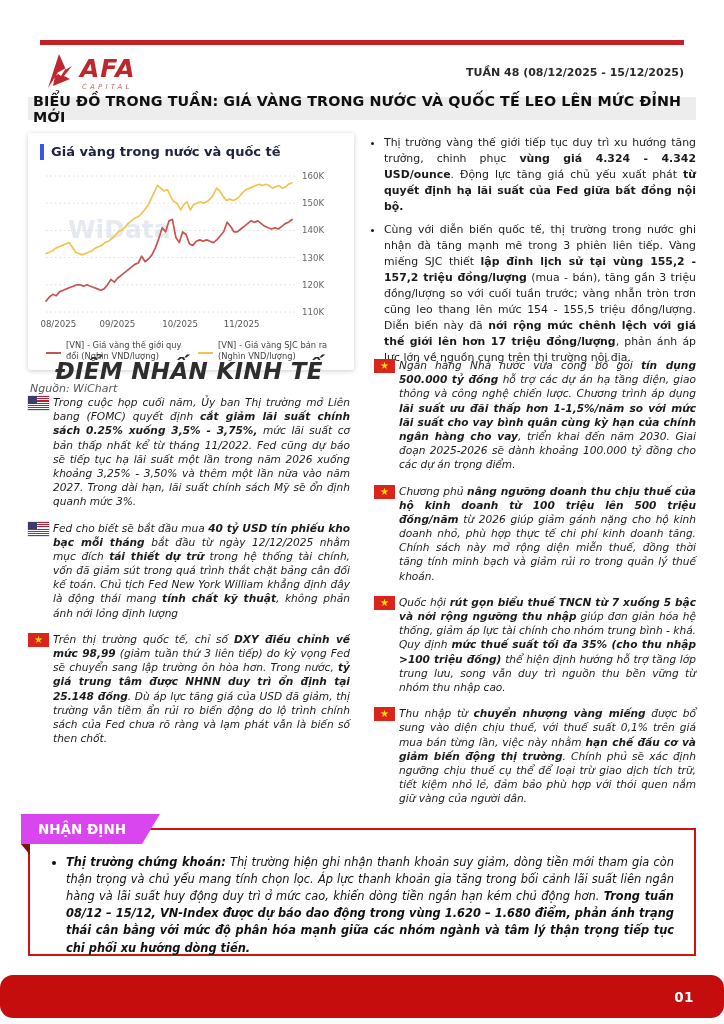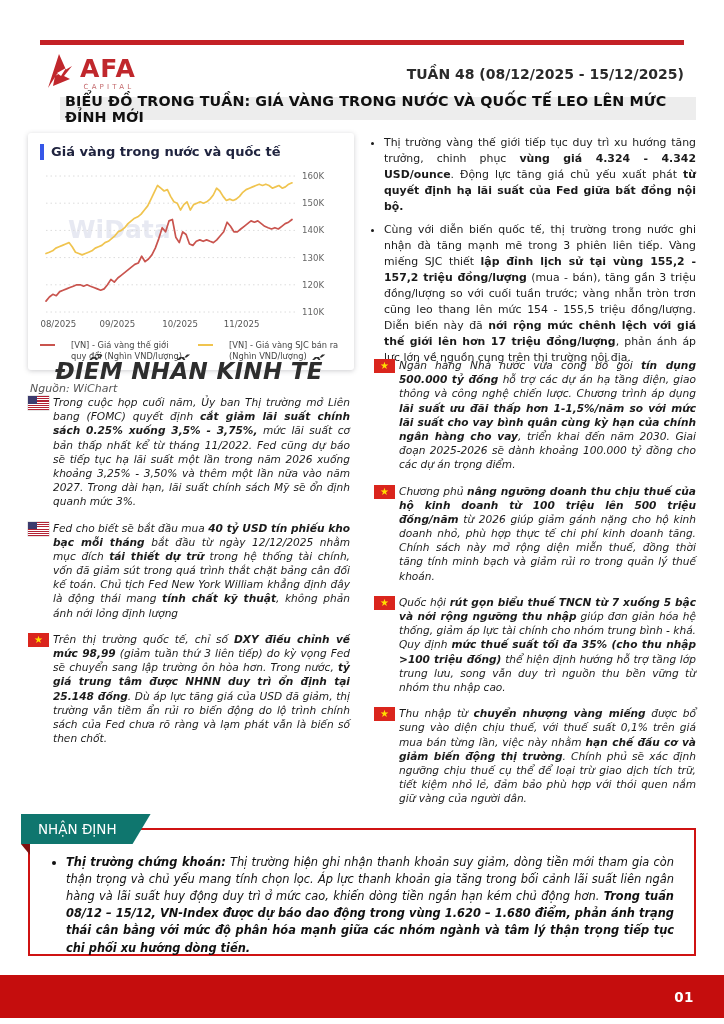--- a/index.html
+++ b/index.html
@@ -5,63 +5,63 @@
   * { margin:0; padding:0; box-sizing:border-box; }
   html,body { background:#fff; }
   .page {
     position:relative; width:724px; height:1024px; background:#fff;
     font-family:"DejaVu Sans","Liberation Sans",sans-serif; color:#1c1c1c; overflow:hidden;
   }
   .top-rule { position:absolute; left:40px; right:40px; top:40px; height:5px; background:#c42126; }
   .header { position:absolute; top:52px; left:44px; right:40px; display:flex; justify-content:space-between; align-items:flex-start; }
   .logo { display:flex; align-items:flex-start; gap:2px; }
   .logo-mark { width:34px; height:38px; }
-  .logo-txt { display:flex; flex-direction:column; align-items:center; }
+  .logo-txt { display:flex; flex-direction:column; align-items:flex-start;font-style:italic; }
   .logo-name { font-size:25px; font-weight:bold; color:#c0272c; letter-spacing:1px; line-height:1; margin-top:4px; }
   .logo-sub { font-size:7px; letter-spacing:3.2px; color:#c4696c; margin-top:2px; margin-left:2px; }
-  .week-label { font-size:14px; font-weight:600; color:#2a2a2a; margin-top:14px; }
+  .week-label { font-size:11px; font-weight:600; color:#2a2a2a; margin-top:14px; }
   .banner { position:absolute; top:97px; left:28px; right:28px; height:23px; background:#ededed;
-    display:flex; align-items:center; padding-left:5px;margin-left:32px; }
+    display:flex; align-items:center; padding-left:5px; }
   .banner-title { font-size:14.3px; font-weight:bold; color:#101010; letter-spacing:.1px; }
   .chart-section { position:absolute; top:133px; left:28px; right:28px; display:flex; gap:14px; }
   .chart-col { width:326px; flex:0 0 326px; }
   .chart-card { background:#fff; border-radius:3px; box-shadow:0 1px 5px rgba(80,80,90,.28); padding:11px 12px 8px; }
   .chart-title-row { display:flex; align-items:flex-start; gap:7px; margin-bottom:6px; }
   .chart-title-bar { width:4px; height:16px; background:#3657e8; }
   .chart-title { font-size:13px; font-weight:bold; color:#20243f; }
   .legend { display:flex; justify-content:center; gap:14px; margin-top:2px; }
-  .legend-item { display:flex; gap:16px; align-items:flex-start; }
+  .legend-item { display:flex; gap:5px; align-items:center; }
   .legend-swatch { width:15px; height:0; border-top:2.5px solid; margin-top:4px; flex:0 0 15px; }
   .legend-label { font-size:8.3px; color:#454545; line-height:1.3; max-width:118px; }
   .chart-source { font-size:11px; font-style:italic; color:#555; margin:12px 0 0 2px; }
   .weekly-bullets { flex:1; padding-left:16px; margin-top:2px; }
   .weekly-bullets li { font-size:10.9px; line-height:1.47; text-align:justify; margin-bottom:7px; color:#1b1b1b; }
   .b { font-weight:bold; }
   .columns { position:absolute; top:358px; left:28px; right:28px; display:flex; gap:24px;font-style:italic; }
   .col { flex:1; min-width:0; }
   .col-title { text-align:center; font-size:23px; font-weight:bold; color:#2d2d2d; letter-spacing:.3px; margin-bottom:11px; }
   .news-item { display:flex; gap:4px; margin-bottom:12px; }
   .news-item p { font-size:10.6px; line-height:1.34; text-align:justify; color:#1b1b1b; flex:1; min-width:0; }
   .flag { width:21px; height:14px; flex:0 0 21px; position:relative; margin-top:1px;
     display:inline-flex; align-items:center; justify-content:center; }
   .flag.us { background:repeating-linear-gradient(180deg,#b22234 0 1.1px,#fff 1.1px 2.2px); box-shadow:0 0 0 .5px #ccc; }
   .flag.us::after { content:""; position:absolute; left:0; top:0; width:9px; height:7.5px; background:#3c3b6e; }
   .flag.vn { background:#da251d; color:#ffde00; font-size:10px; line-height:1; }
   .assessment { position:absolute; top:828px; left:28px; right:28px; height:128px;
     border:2.5px solid #cf1313; background:#fff; }
-  .assess-tab { position:absolute; top:-16px; left:-9px; background:#0f766e; color:#fff;
-    font-weight:normal; font-size:13.5px; padding:7px 34px 7px 17px;
+  .assess-tab { position:absolute; top:-16px; left:-9px; background:#d946ef; color:#fff;
+    font-weight:bold; font-size:13.5px; padding:7px 34px 7px 17px;
     clip-path:polygon(0 0,100% 0,calc(100% - 18px) 100%,0 100%); }
   .assess-notch { position:absolute; top:14px; left:-9px; width:9px; height:11px; background:#811010;
     clip-path:polygon(0 0,100% 0,100% 100%); }
   .assess-body { padding:24px 20px 10px 22px; }
   .assess-body ul { padding-left:14px; }
   .assess-body li { font-size:11.4px; line-height:1.5; text-align:justify; color:#111;font-style:italic; }
   .footer { position:absolute; left:0; right:0; top:975px; height:43px; background:#c50d0d;
-    display:flex; align-items:center; justify-content:flex-end; padding-right:30px; }
+    display:flex; align-items:center; justify-content:flex-end; padding-right:30px;border-radius:13px; }
   .page-num { color:#fff; font-weight:bold; font-size:13.5px; letter-spacing:.5px; }
 </style>
 </head>
 <body>
 
 <div class="page">
 
   <div class="top-rule"></div>
 
   <div class="header">

